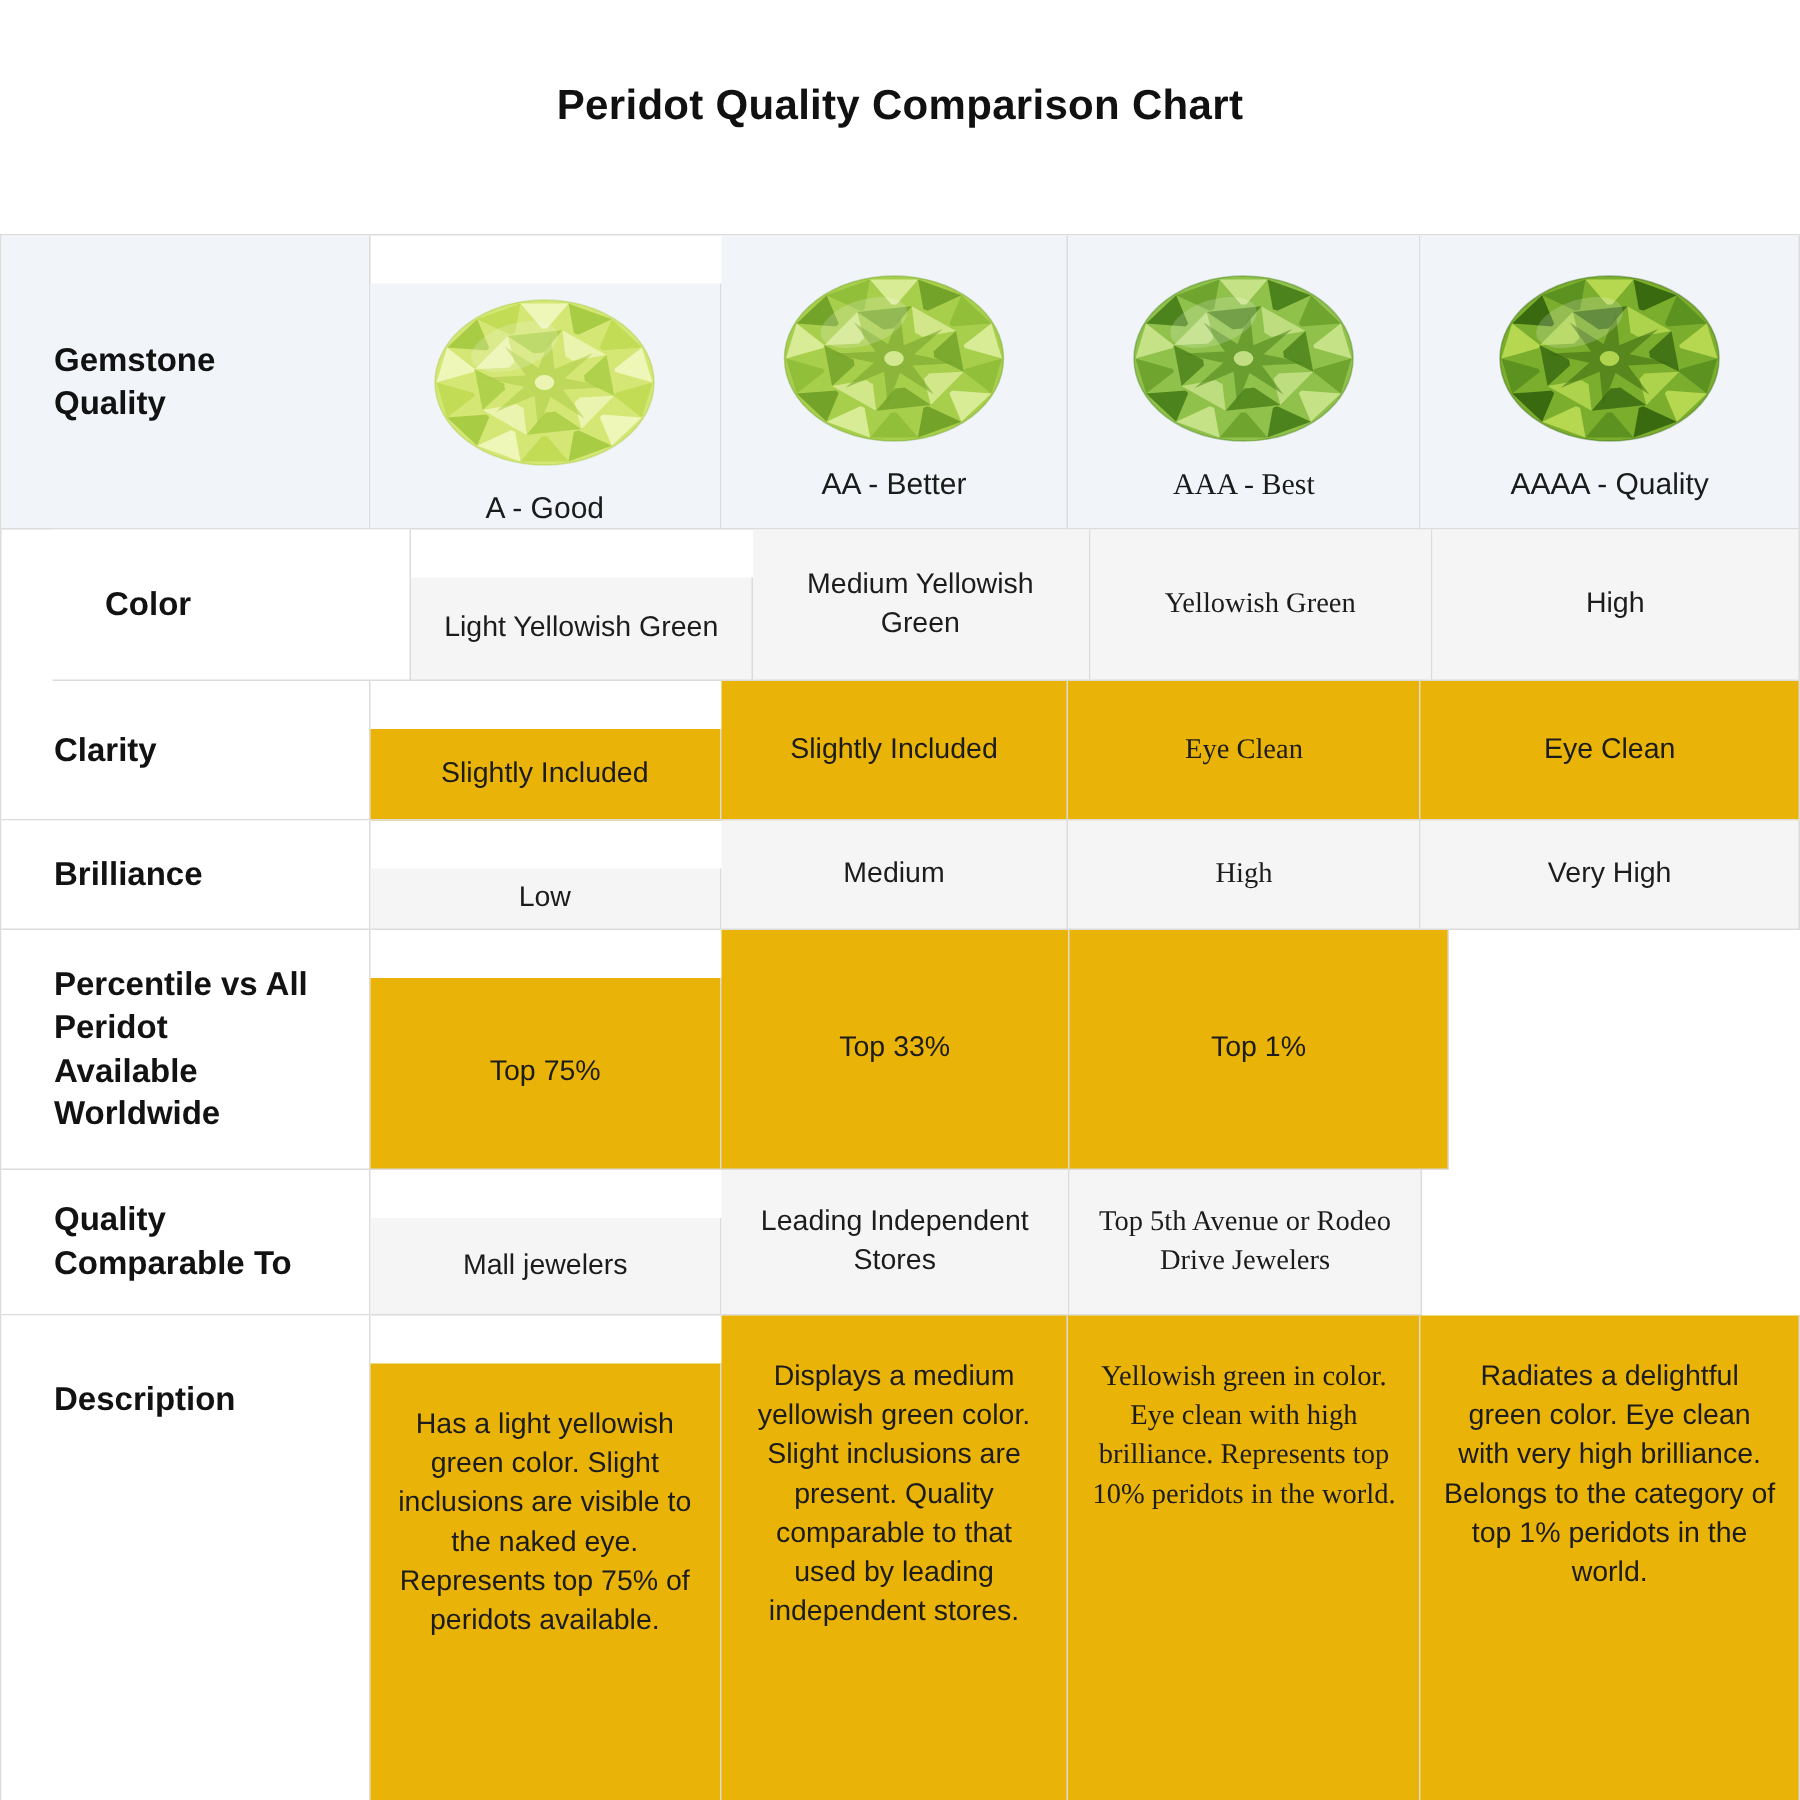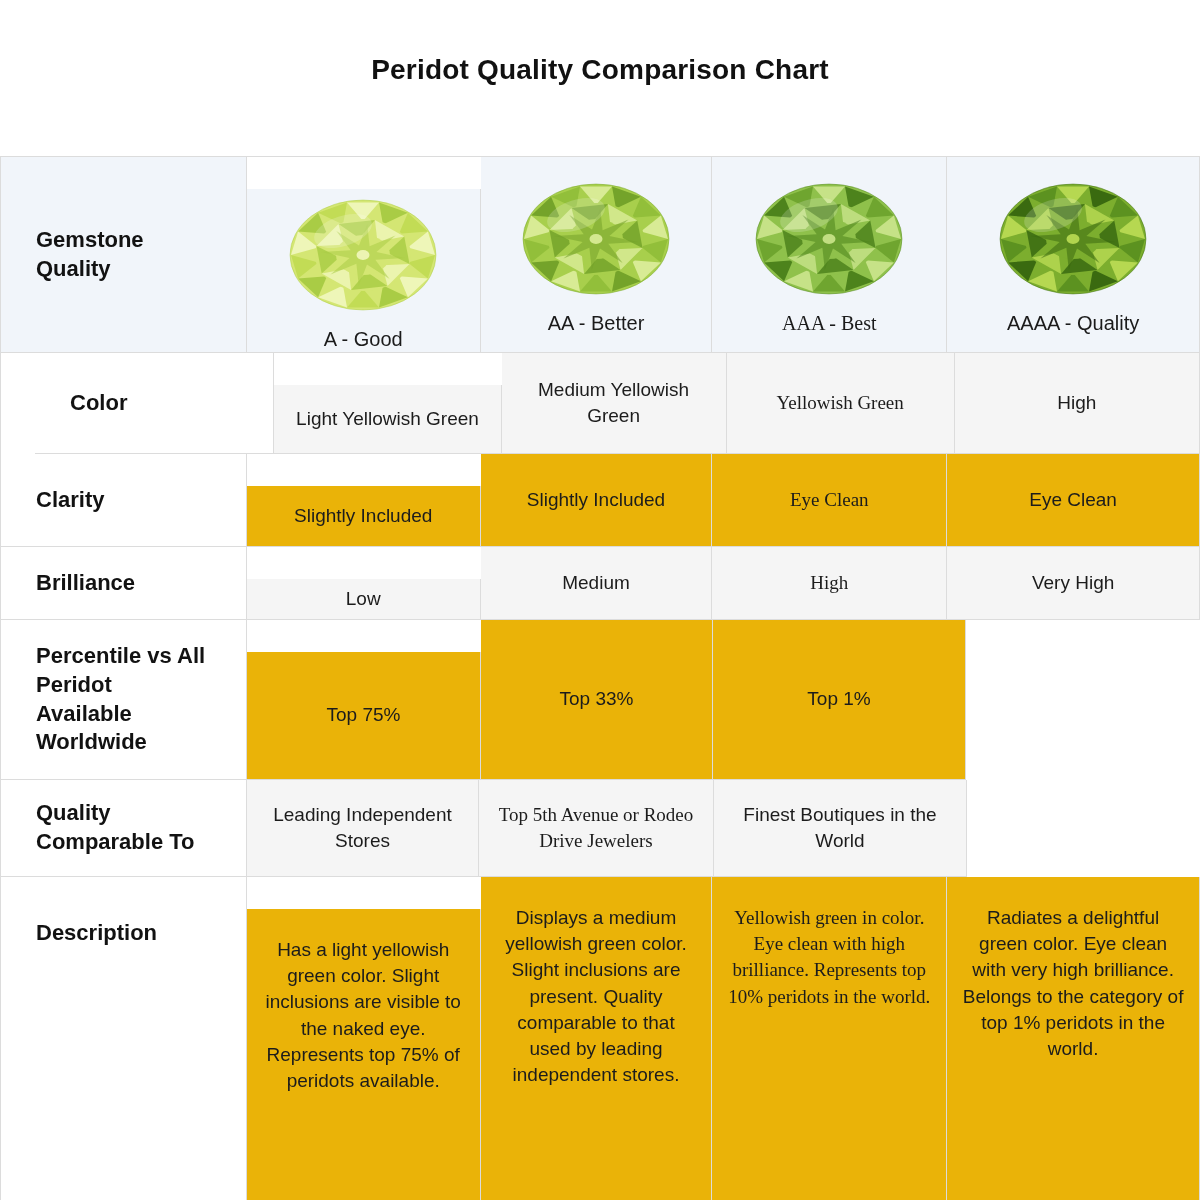--- a/index.html
+++ b/index.html
@@ -254,23 +254,23 @@
 Available
 Worldwide</div>
       <div class="cell value-cell c1">Top 75%</div>
       <div class="cell value-cell c2">Top 33%</div>
       <div class="cell value-cell c4">Top 1%</div>
     </div>
 
     <div class="row row-comparable">
       <div class="cell label-cell c0">Quality
 Comparable To</div>
+      <div class="cell value-cell c1">Mall jewelers</div>
       <div class="cell value-cell c2">Leading Independent Stores</div>
       <div class="cell value-cell c3">Top 5th Avenue or Rodeo Drive Jewelers</div>
-      <div class="cell value-cell c4">Finest Boutiques in the World</div>
     </div>
 
     <div class="row row-description">
       <div class="cell label-cell c0" style="align-items:flex-start;padding-top:42px;">Description</div>
       <div class="cell value-cell c1">Has a light yellowish green color. Slight inclusions are visible to the naked eye. Represents top 75% of peridots available.</div>
       <div class="cell value-cell c2">Displays a medium yellowish green color. Slight inclusions are present. Quality comparable to that used by leading independent stores.</div>
       <div class="cell value-cell c3">Yellowish green in color. Eye clean with high brilliance. Represents top 10% peridots in the world.</div>
       <div class="cell value-cell c4">Radiates a delightful green color. Eye clean with very high brilliance. Belongs to the category of top 1% peridots in the world.</div>
     </div>
 

